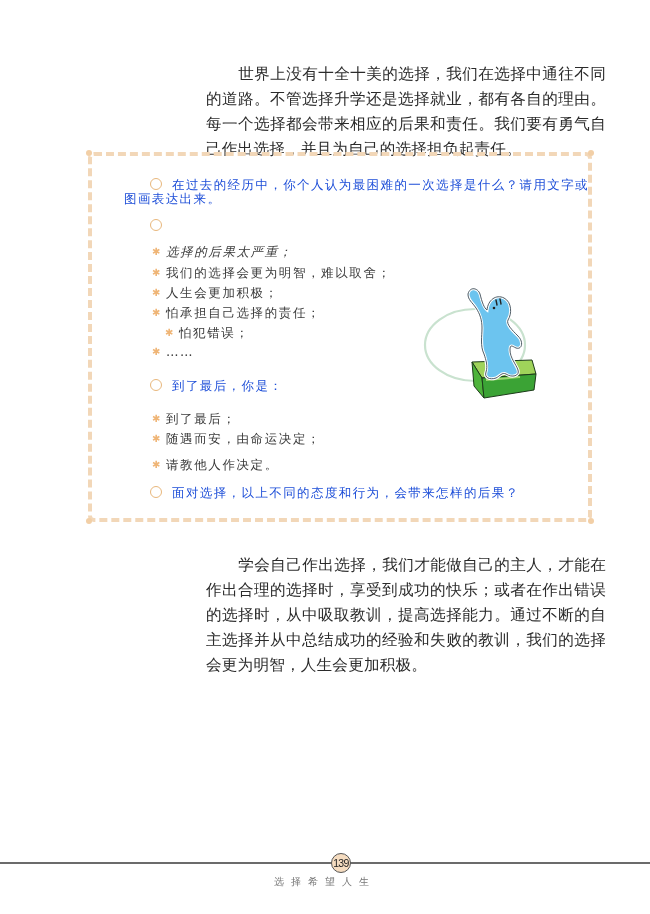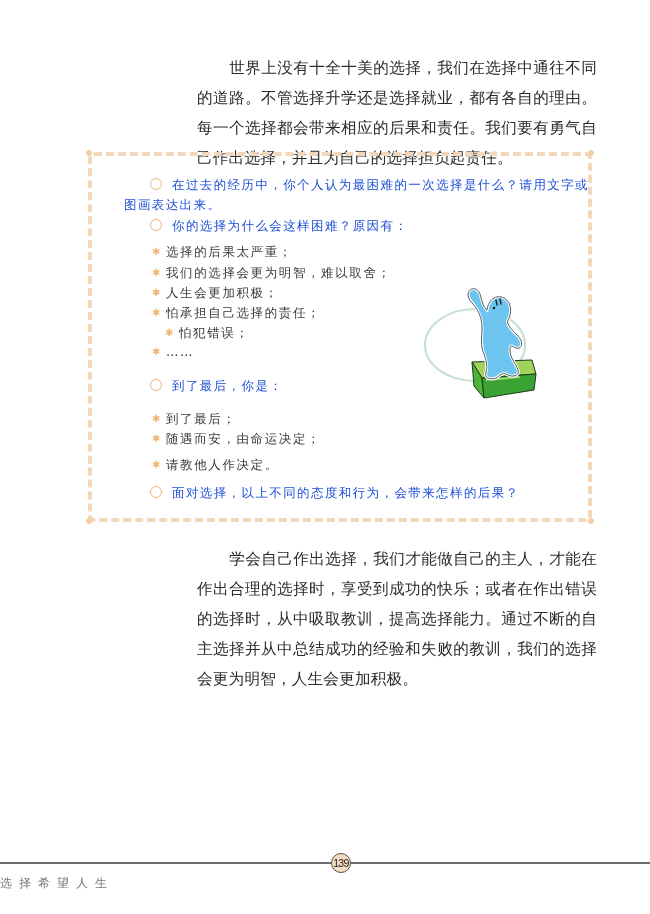--- a/index.html
+++ b/index.html
@@ -13,23 +13,23 @@
       position: relative;
       overflow: hidden;
       font-family: "DejaVu Serif", "Liberation Serif", serif;
       color: #2b2b2b;
     }
     .para {
       position: absolute;
       left: 196px;
       width: 400px;
       font-size: 15.6px;
-      line-height: 30px;
+      line-height: 25px;
       letter-spacing: 0.2px;
-      margin: 1px;
+      margin: 10px;
       text-align: justify;
     }
     .para .indent { display: inline-block; width: 32px; }
     #para-top { top: 52px; }
     #para-bottom { top: 543px; }
 
     .activity-box {
       position: absolute;
       left: 88px;
       top: 152px;
@@ -110,50 +110,50 @@
       line-height: 18px;
       text-align: center;
       color: #222;
       letter-spacing: -0.6px;
     }
     .running-title {
       position: absolute;
       left: 0;
       width: 650px;
       top: 875px;
-      text-align: left;
-      font-size: 12px;
+      text-align: center;
+      font-size: 10px;
       letter-spacing: 7px;
       color: #777;
       font-family: "DejaVu Sans", sans-serif;
     }
   </style>
 </head>
 <body>
 
 <p class="para" id="para-top"><span class="indent"></span><span>世界上没有十全十美的选择，我们在选择中通往不同的道路。不管选择升学还是选择就业，都有各自的理由。每一个选择都会带来相应的后果和责任。我们要有勇气自己作出选择，并且为自己的选择担负起责任。</span></p>
 
 <div class="activity-box"></div>
 <span class="corner-dot" style="left:86px; top:150px;"></span>
 <span class="corner-dot" style="left:588px; top:150px;"></span>
 <span class="corner-dot" style="left:86px; top:518px;"></span>
 <span class="corner-dot" style="left:588px; top:518px;"></span>
 
 <div class="q-line" style="left:150px; top:177px;">
   <span class="q-circle"></span><span>在过去的经历中，你个人认为最困难的一次选择是什么？请用文字或</span>
 </div>
-<div class="q-line" style="left:124px; top:197px;font-family:Liberation Mono, monospace;">
+<div class="q-line" style="left:124px; top:191px;font-family:Liberation Mono, monospace;">
   <span>图画表达出来。</span>
 </div>
 
 <div class="q-line" style="left:150px; top:218px;">
-  <span class="q-circle"></span><span>你的选择为什么会这样困难？原因有：</span>
+  <span class="q-circle"></span>
 </div>
 
-<div class="bullet" style="top:244px;"><span class="star">✱</span><span>选择的后果太严重；</span></div>
+<div class="bullet" style="top:244px;font-style:italic;"><span class="star">✱</span><span>选择的后果太严重；</span></div>
 <div class="bullet" style="top:265px;"><span class="star">✱</span><span>我们的选择会更为明智，难以取舍；</span></div>
 <div class="bullet" style="top:285px;"><span class="star">✱</span><span>人生会更加积极；</span></div>
 <div class="bullet" style="top:305px;"><span class="star">✱</span><span>怕承担自己选择的责任；</span></div>
 <div class="bullet" style="top:325px;margin-left:13px;"><span class="star">✱</span><span>怕犯错误；</span></div>
 <div class="bullet" style="top:344px;"><span class="star">✱</span><span>……</span></div>
 
 <div class="q-line" style="left:150px; top:378px;">
   <span class="q-circle"></span><span>到了最后，你是：</span>
 </div>
 

